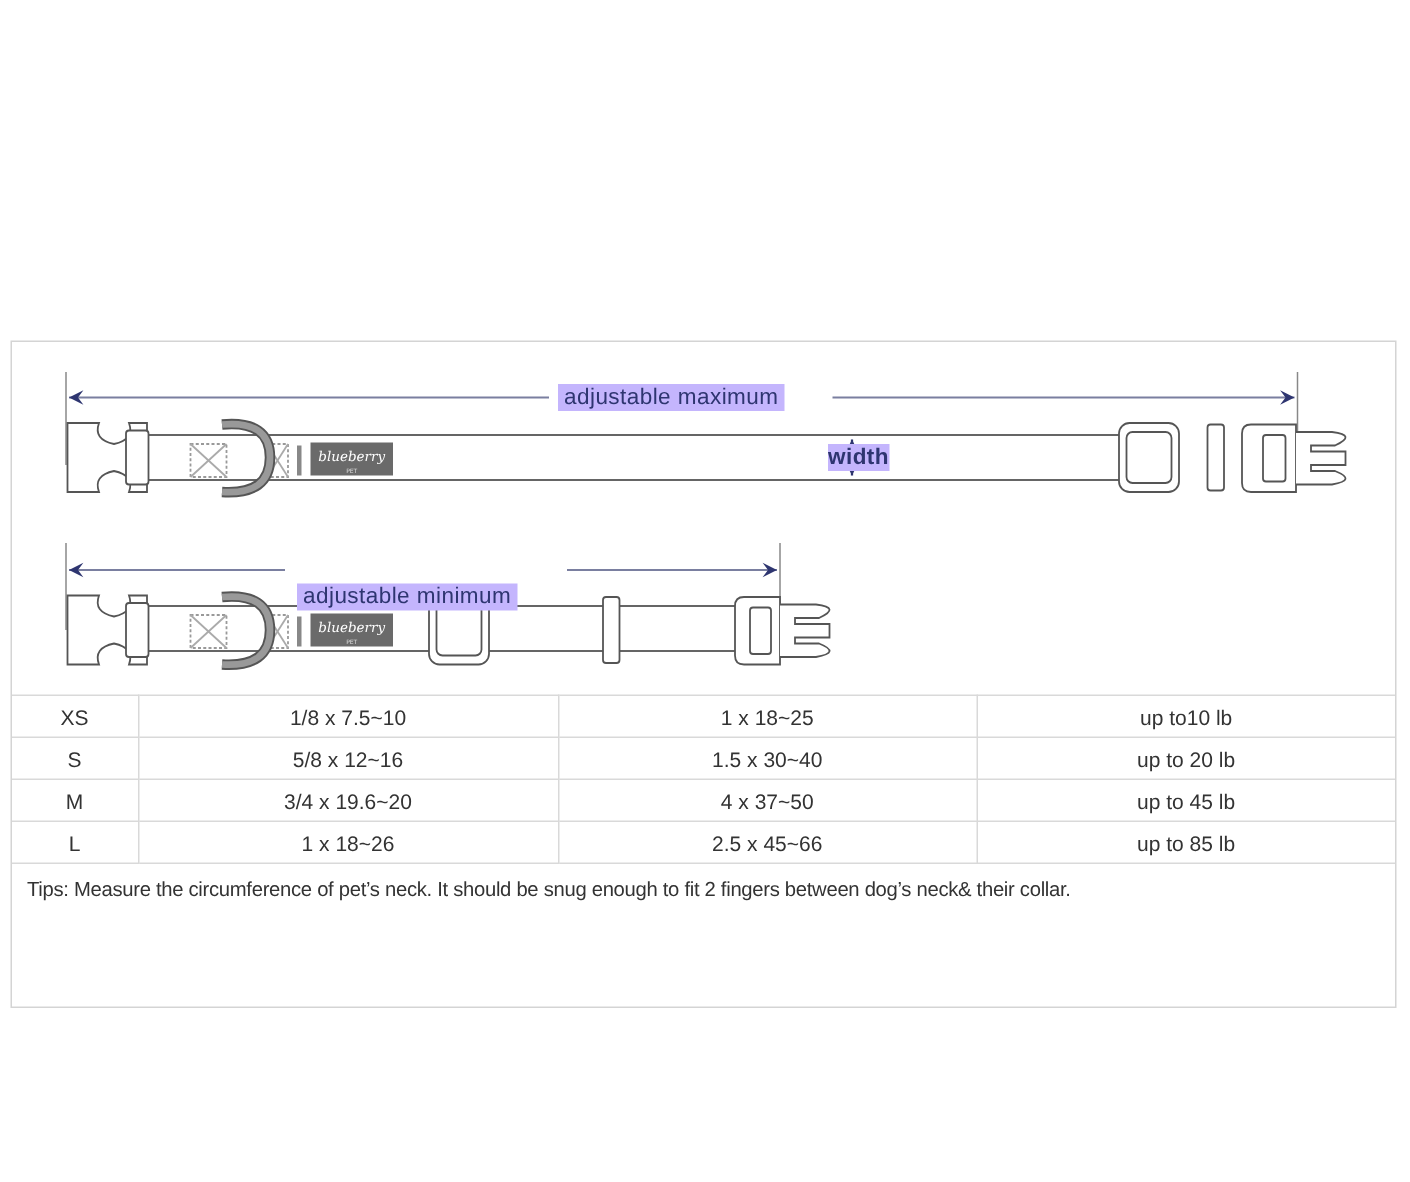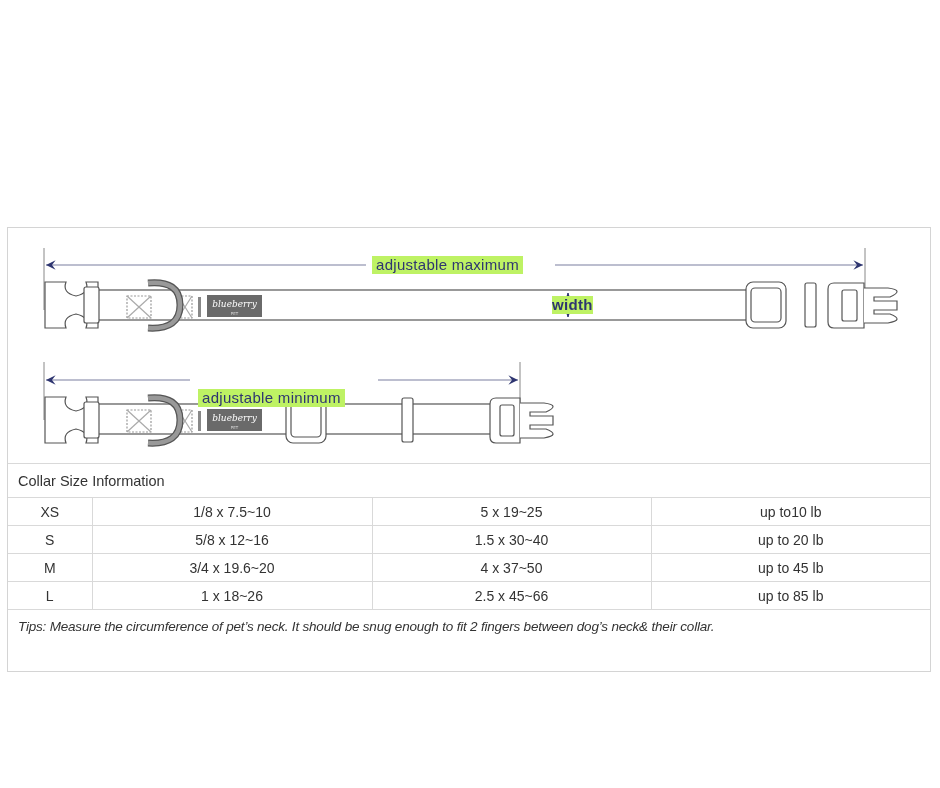--- a/index.html
+++ b/index.html
@@ -1,26 +1,26 @@
 <!DOCTYPE html>
 <html><head>
   <meta charset="utf-8">
   <style>
     html, body { margin: 0; padding: 0; background: #ffffff; }
     body { width: 940px; height: 788px; position: relative; overflow: hidden; font-family: "Liberation Sans", sans-serif; color: #333; }
     .frame { position: absolute; left: 7px; top: 227px; width: 924px; height: 445px; border: 1px solid #d4d4d4; box-sizing: border-box; }
     .diagram { position: absolute; left: 0; top: 0; width: 940px; height: 470px; }
-    .dim-label { position: absolute; font-size: 15px; color: #2e3570; letter-spacing: 0.3px; background: #bef264; padding: 0 4px; line-height: 18px; }
+    .dim-label { position: absolute; font-size: 15px; color: #2e3570; letter-spacing: 0.3px; background: #c4b5fd; padding: 0 4px; line-height: 18px; }
     .table-wrap { position: absolute; left: 8px; top: 463px; width: 922px; }
     table { border-collapse: collapse; width: 922px; font-size: 14px; color: #333; }
     td, th { border: 1px solid #d9d9d9; font-weight: normal; text-align: center; padding: 0; }
     .title-row td { text-align: left; padding-left: 10px; height: 33px; font-size: 14.5px; border-left: none; border-right: none; }
     .head-row th { height: 26px; font-size: 14.5px; }
     .data-row td { height: 27px; }
-    .tips-row td { text-align: left; padding-left: 10px; height: 32px; font-size: 13.5px; letter-spacing: -0.2px; border-left: none; border-right: none; border-bottom: none; font-style: italic; }
+    .tips-row td { text-align: left; padding-left: 10px; height: 32px; font-size: 13.5px; letter-spacing: -0.2px; border-left: none; border-right: none; border-bottom: none; }
     td:first-child, th:first-child { border-left: none; }
     td:last-child, th:last-child { border-right: none; }
   </style>
 </head>
 <body>
 
 <div class="frame"></div>
 
 <div class="diagram">
   <svg width="940" height="470" viewBox="0 0 940 470">
@@ -112,27 +112,24 @@
 
 <div class="table-wrap">
   <table>
     <colgroup>
       <col style="width:84px">
         <col style="width:280px">
         <col style="width:279px">
         <col style="width:279px">
     </colgroup>
     <tbody>
-        <tr class="title-row">
-      <td colspan="4">Collar Size Information</td>
-    </tr>
     <tr class="data-row">
       <td>XS</td>
       <td>1/8 x 7.5~10</td>
-      <td>5 x 19~25</td>
+      <td>1 x 18~25</td>
       <td>up to10 lb</td>
     </tr>
     <tr class="data-row">
       <td>S</td>
       <td>5/8 x 12~16</td>
       <td>1.5 x 30~40</td>
       <td>up to 20 lb</td>
     </tr>
     <tr class="data-row">
       <td>M</td>

